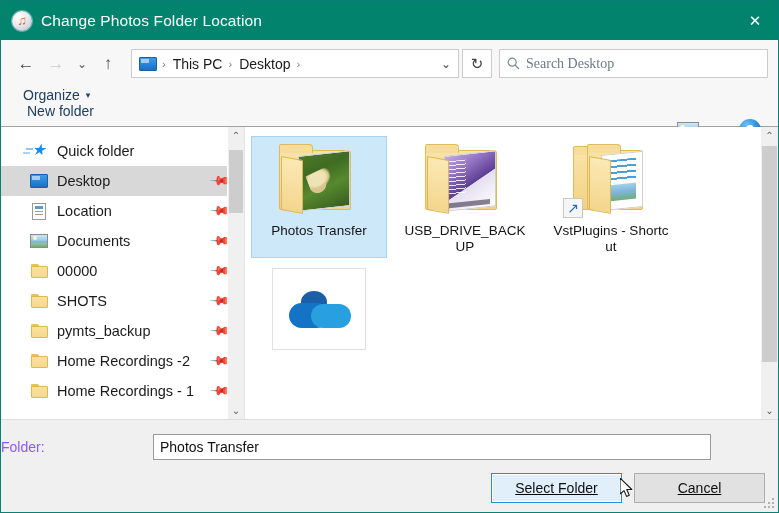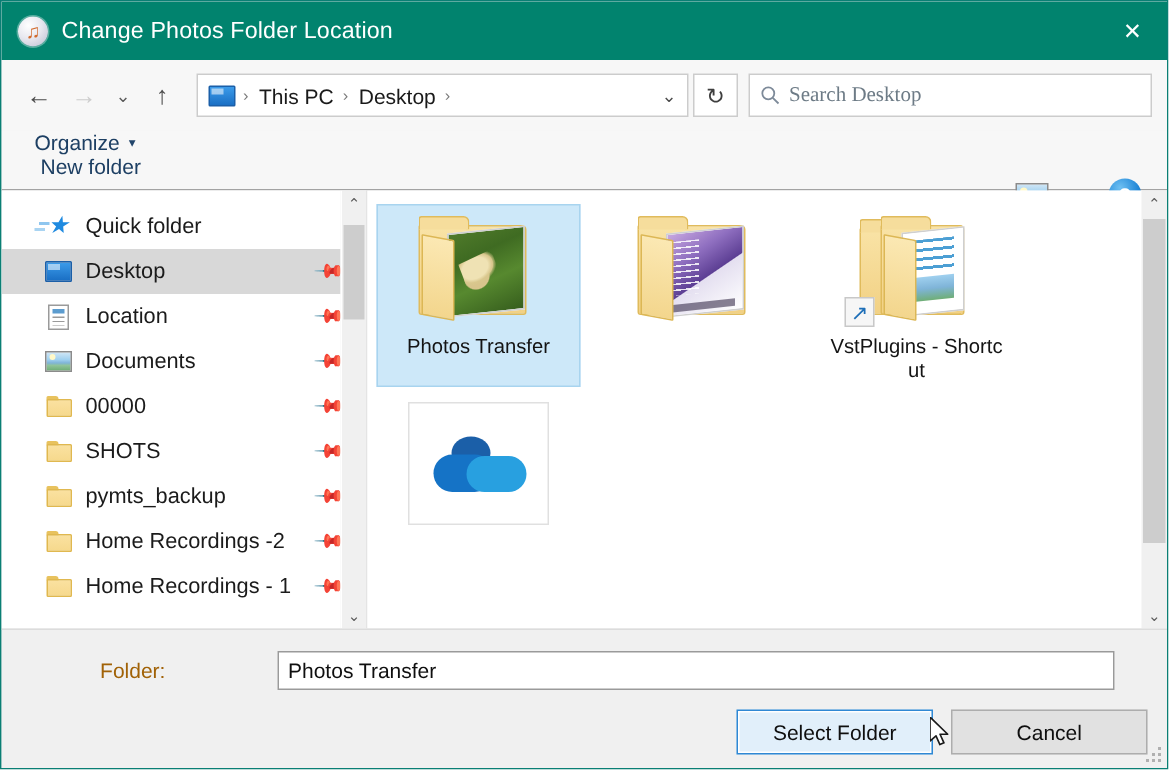--- a/index.html
+++ b/index.html
@@ -420,33 +420,33 @@
   #footer {
     position: absolute; left: 0; top: 418px; right: 0; bottom: 0;
     background: #f0f0f0;
     border-top: 1px solid #dcdcdc;
   }
   #folder-row {
     position: absolute; left: 0; top: 14px; right: 0; height: 26px;
     display: flex; align-items: center;
   }
   #folder-label {
-    width: 184px; text-align: center; padding-right: 9px;
-    font-size: 14px; color: #a16207; box-sizing: border-box;
+    width: 152px; text-align: left; padding-right: 9px;
+    font-size: 14px; color: #8b5cf6; box-sizing: border-box;
   }
   #folder-input {
     width: 558px; height: 26px;
     border: 1px solid #9a9a9a; background: #ffffff;
     font-family: "Liberation Sans", sans-serif;
     font-size: 14px; color: #0f0f0f;
     padding: 0 6px; box-sizing: border-box; outline: none;
   }
   #btn-row {
     position: absolute; right: 13px; top: 53px;
-    display: flex; align-items: center;
+    display: flex; align-items: center; text-decoration: underline;
   }
   .dlg-btn {
     width: 131px; height: 30px;
     font-family: "Liberation Sans", sans-serif;
     font-size: 14px; color: #0f0f0f;
     display: flex; align-items: center; justify-content: center;
     box-sizing: border-box;
   }
   #btn-select {
     background: #e1effa; border: 1px solid #2f88d4;
@@ -629,20 +629,21 @@
           <div class="file-thumb">
             <div class="folder-open">
               <div class="back"></div>
               <div class="tab"></div>
               <div class="content">
                   <div class="thumb-mac"></div>
                 </div>
               <div class="front"></div>
             </div>
           </div>
+          <div class="file-label">USB_DRIVE_BACKUP</div>
         </div>
 
         <div class="file-item">
           <div class="file-thumb">
             <div class="folder-plain">
               <div class="pbody"></div>
               <div class="ptab"></div>
             </div>
             <div class="folder-open" style="left:22px;top:4px;">
               <div class="back" style="width:56px;"></div>

